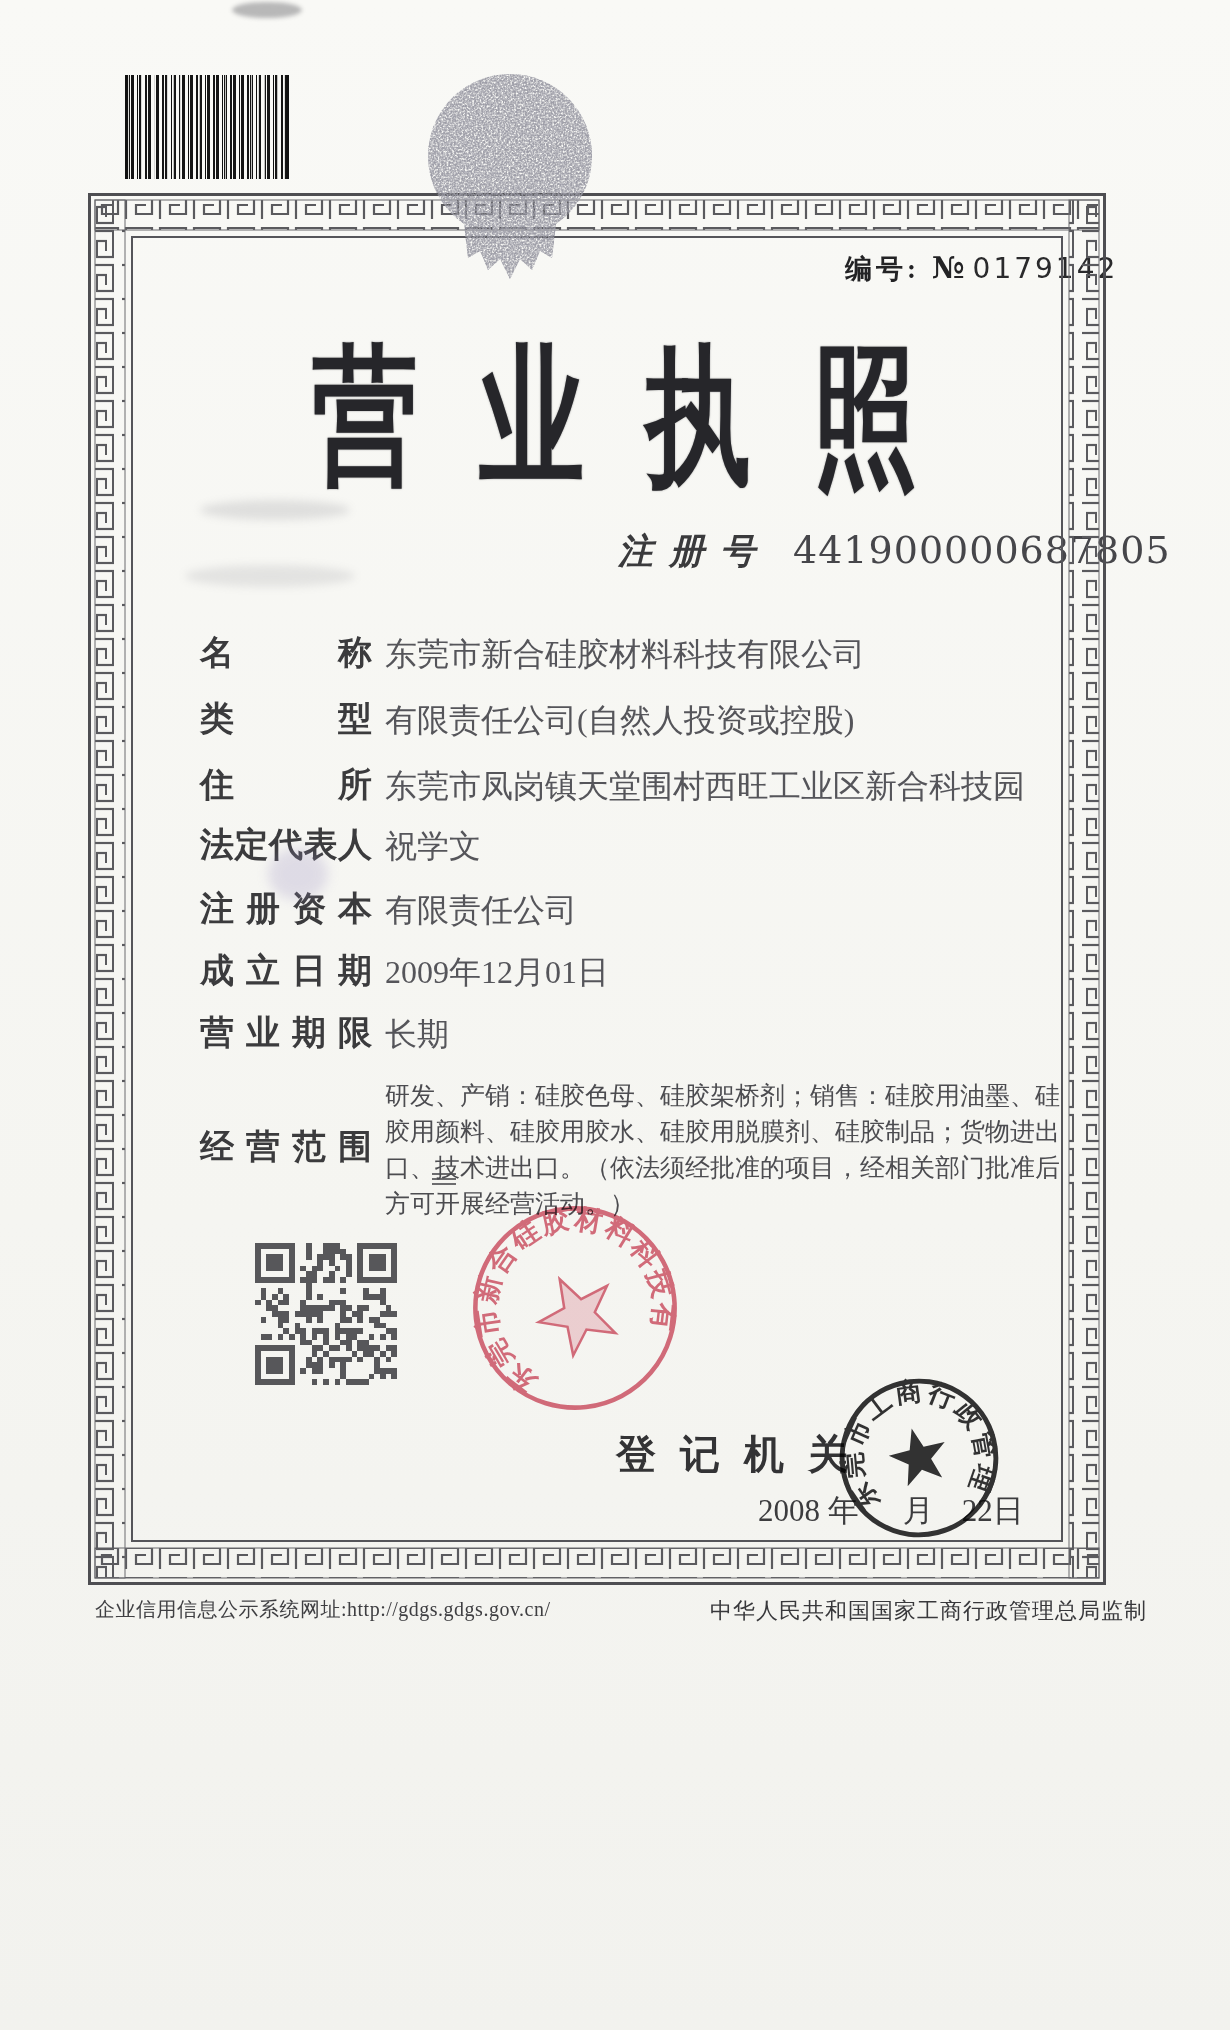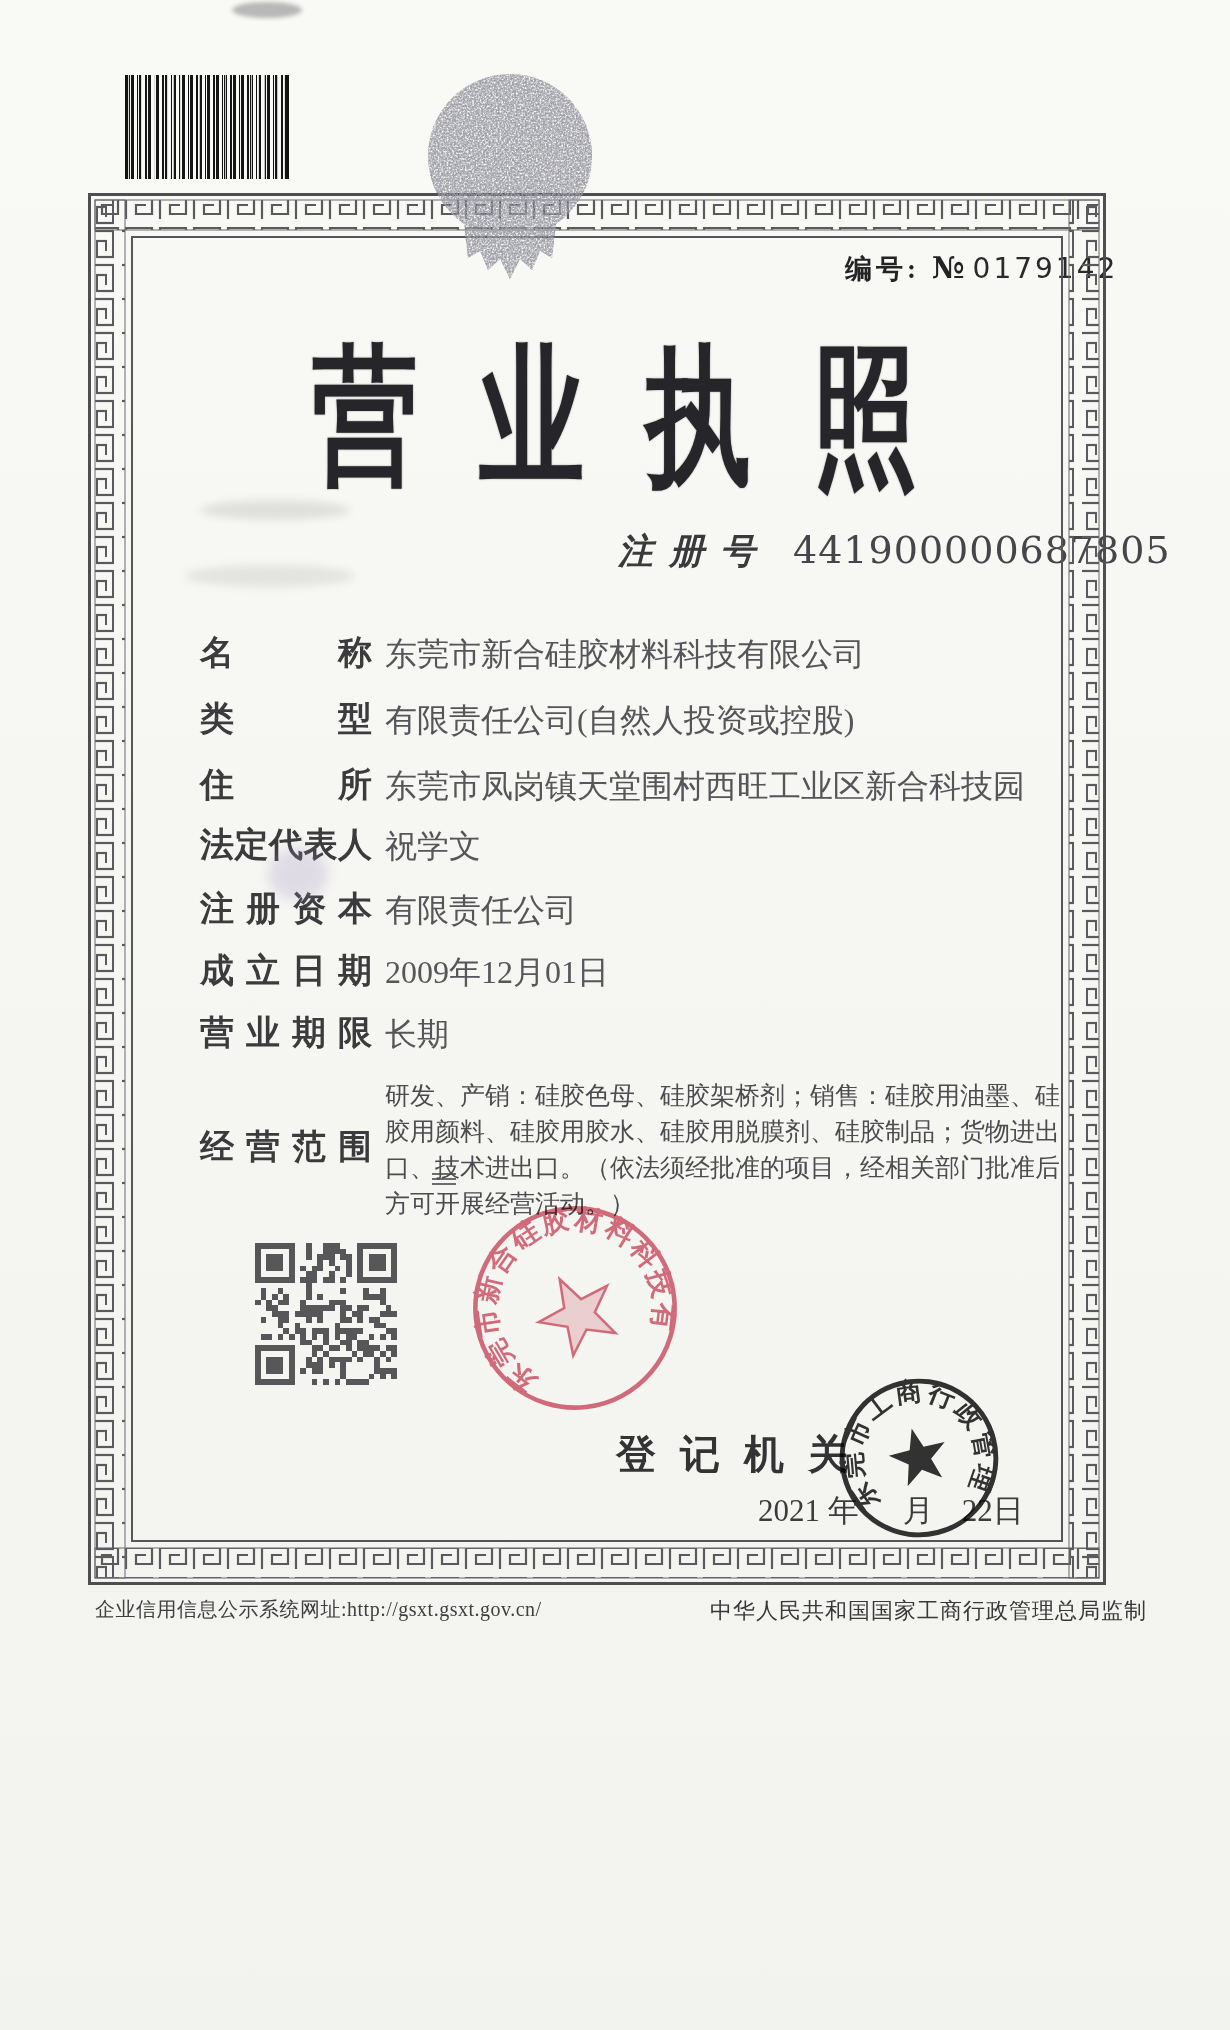--- a/index.html
+++ b/index.html
@@ -386,36 +386,36 @@
     <circle cx="120" cy="120" r="98" fill="none" stroke="#d4556a" stroke-width="4.5"></circle>
     <polygon points="120,88 110.6,115.1 82,115.6 104.8,132.9 96.5,160.4 120,144 143.5,160.4 135.2,132.9 158,115.6 129.4,115.1" fill="rgba(214,85,106,0.28)" stroke="#d4556a" stroke-width="2.5"></polygon>
     <text font-size="27" font-weight="600" fill="#d4556a" letter-spacing="2.5" font-family="Liberation Serif, serif">
       <textPath href="#arcRed">东莞市新合硅胶材料科技有限公司</textPath>
     </text>
   </svg>
 
   <div class="registrar">登记机关</div>
 
   <div class="issue-date">
-    <span>2021</span>
+    <span>2008</span>
     <span>年</span><span class="gap-a"></span><span>月</span><span class="gap-b"></span><span>22</span><span>日</span>
   </div>
 
   <svg class="stamp-black" viewBox="0 0 190 190">
     <defs>
       <path id="arcBlk" d="M48.3,127.7 A57,57 0 1 1 141.7,127.7" fill="none"></path>
     </defs>
     <circle cx="95" cy="95" r="76" fill="none" stroke="#1d1d1f" stroke-width="5"></circle>
     <polygon points="95,65 87.9,85.3 66.5,85.7 83.6,98.7 77.4,119.3 95,107 112.6,119.3 106.4,98.7 123.5,85.7 102.1,85.3" fill="#1d1d1f"></polygon>
     <text font-size="26" font-weight="700" fill="#1d1d1f" letter-spacing="3" font-family="Liberation Serif, serif">
       <textPath href="#arcBlk">东莞市工商行政管理局</textPath>
     </text>
   </svg>
 
-  <div class="footer-left">企业信用信息公示系统网址:http://gsxt.gsxt.gov.cn/</div>
+  <div class="footer-left">企业信用信息公示系统网址:http://gdgs.gdgs.gov.cn/</div>
   <div class="footer-right">中华人民共和国国家工商行政管理总局监制</div>
 
   <div class="artifact a1"></div>
   <div class="artifact a2"></div>
   <div class="artifact a3"></div>
   <div class="artifact a4"></div>
   <div class="artifact scope-mark"></div>
 
 </div>
 

